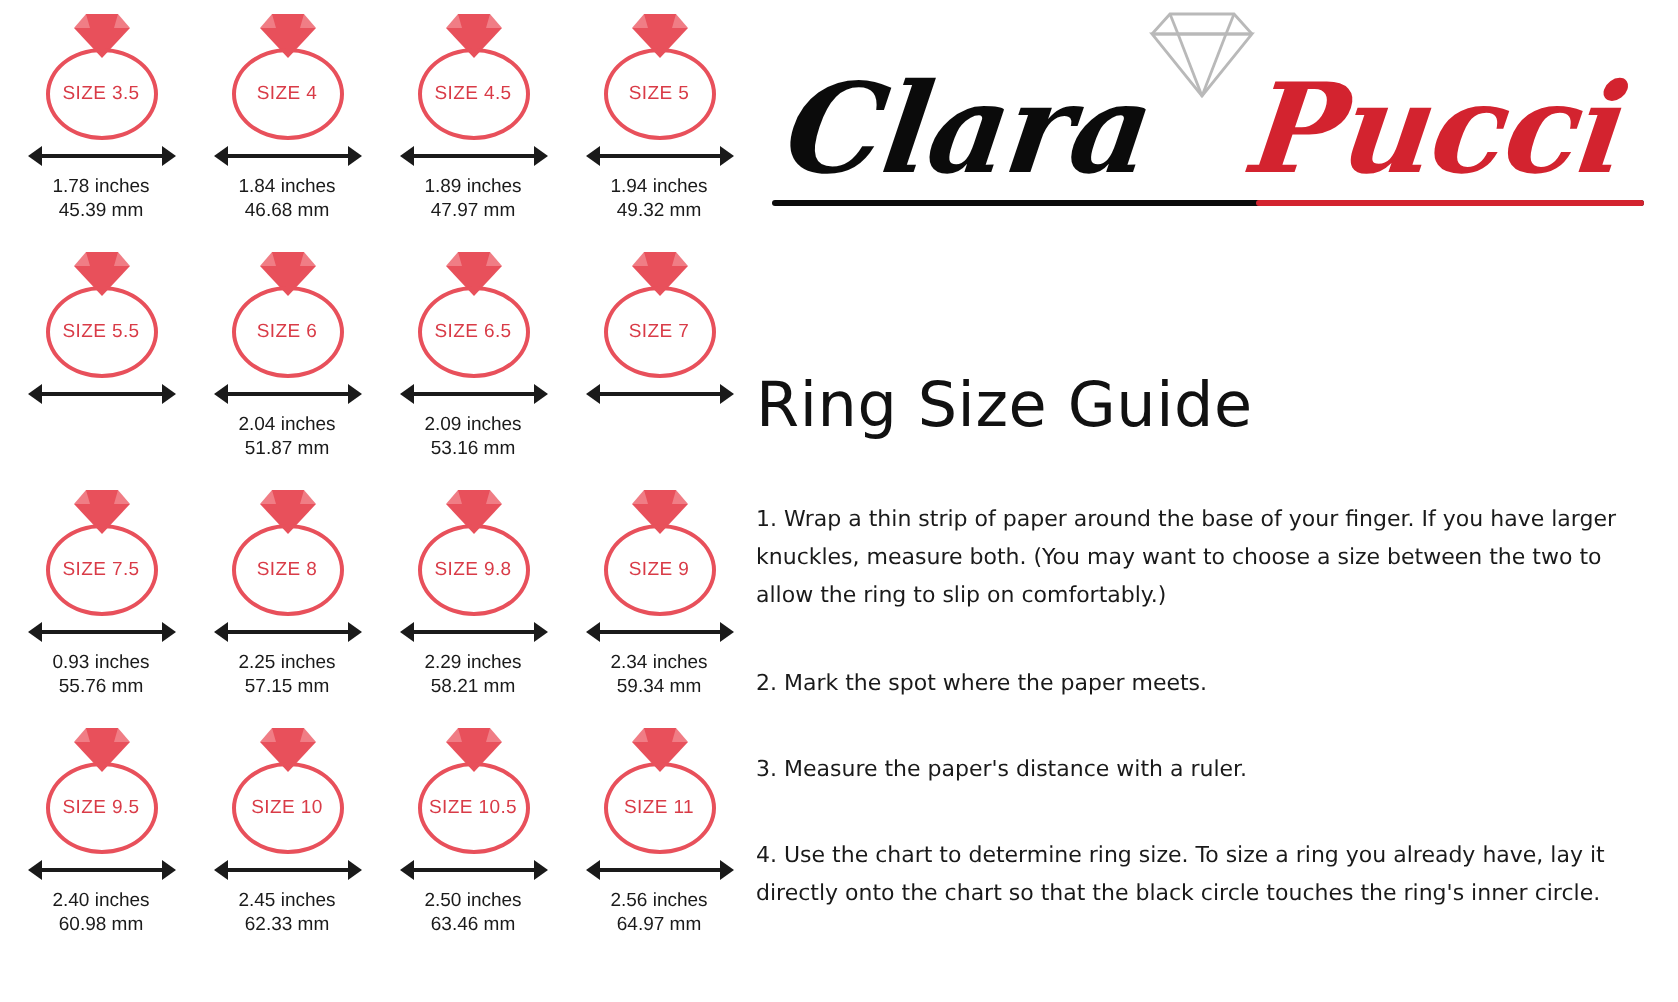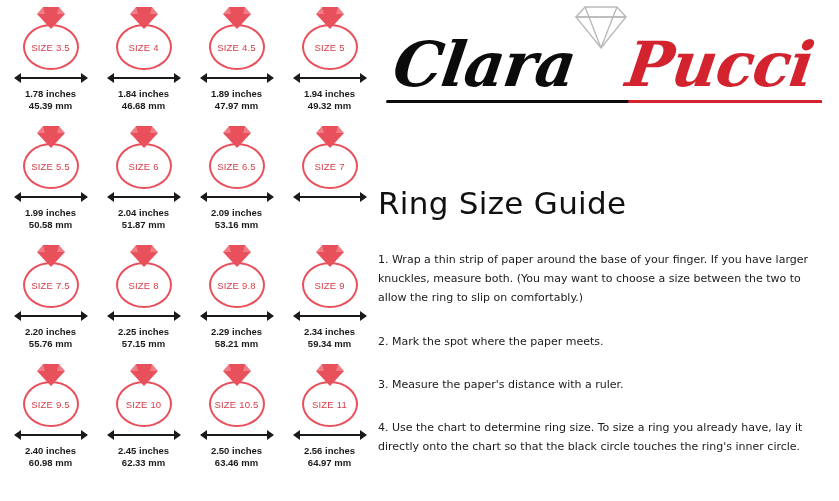--- a/index.html
+++ b/index.html
@@ -121,21 +121,20 @@
   }
   .arrow-head.right {
     right: 0;
     border-left: 7px solid #1a1a1a;
   }
 
   .measures {
     text-align: center;
     margin-top: 4px;
     line-height: 12px;
-    font-weight: bold;
   }
   .measures div {
     font-size: 9.5px;
     color: #1a1a1a;
   }
 
   
   #logo {
     position: absolute;
     left: 0;
@@ -314,24 +313,20 @@
               </svg></span>
             <div class="band">
               <div class="size-label">SIZE 5.5</div>
             </div>
           </div>
           <div class="arrow-row">
             <span class="arrow-head left"></span>
             <span class="arrow-line"></span>
             <span class="arrow-head right"></span>
           </div>
-          <div class="measures">
-            <div>1.99 inches</div>
-            <div>50.58 mm</div>
-          </div>
         </div>
         <div class="ring-cell">
           <div class="ring-art">
             <span class="gem"><svg viewBox="0 0 32 24" width="32" height="24" aria-hidden="true">
                 <polygon points="2,8 30,8 16,23" fill="#e8505b"></polygon>
                 <polygon points="2,8 8,1 24,1 30,8" fill="#f07d85"></polygon>
                 <polygon points="8,1 24,1 22,8 10,8" fill="#e8505b"></polygon>
               </svg></span>
             <div class="band">
               <div class="size-label">SIZE 6</div>
@@ -395,21 +390,21 @@
             <div class="band">
               <div class="size-label">SIZE 7.5</div>
             </div>
           </div>
           <div class="arrow-row">
             <span class="arrow-head left"></span>
             <span class="arrow-line"></span>
             <span class="arrow-head right"></span>
           </div>
           <div class="measures">
-            <div>2.20 inches</div>
+            <div>0.93 inches</div>
             <div>55.76 mm</div>
           </div>
         </div>
         <div class="ring-cell">
           <div class="ring-art">
             <span class="gem"><svg viewBox="0 0 32 24" width="32" height="24" aria-hidden="true">
                 <polygon points="2,8 30,8 16,23" fill="#e8505b"></polygon>
                 <polygon points="2,8 8,1 24,1 30,8" fill="#f07d85"></polygon>
                 <polygon points="8,1 24,1 22,8 10,8" fill="#e8505b"></polygon>
               </svg></span>

